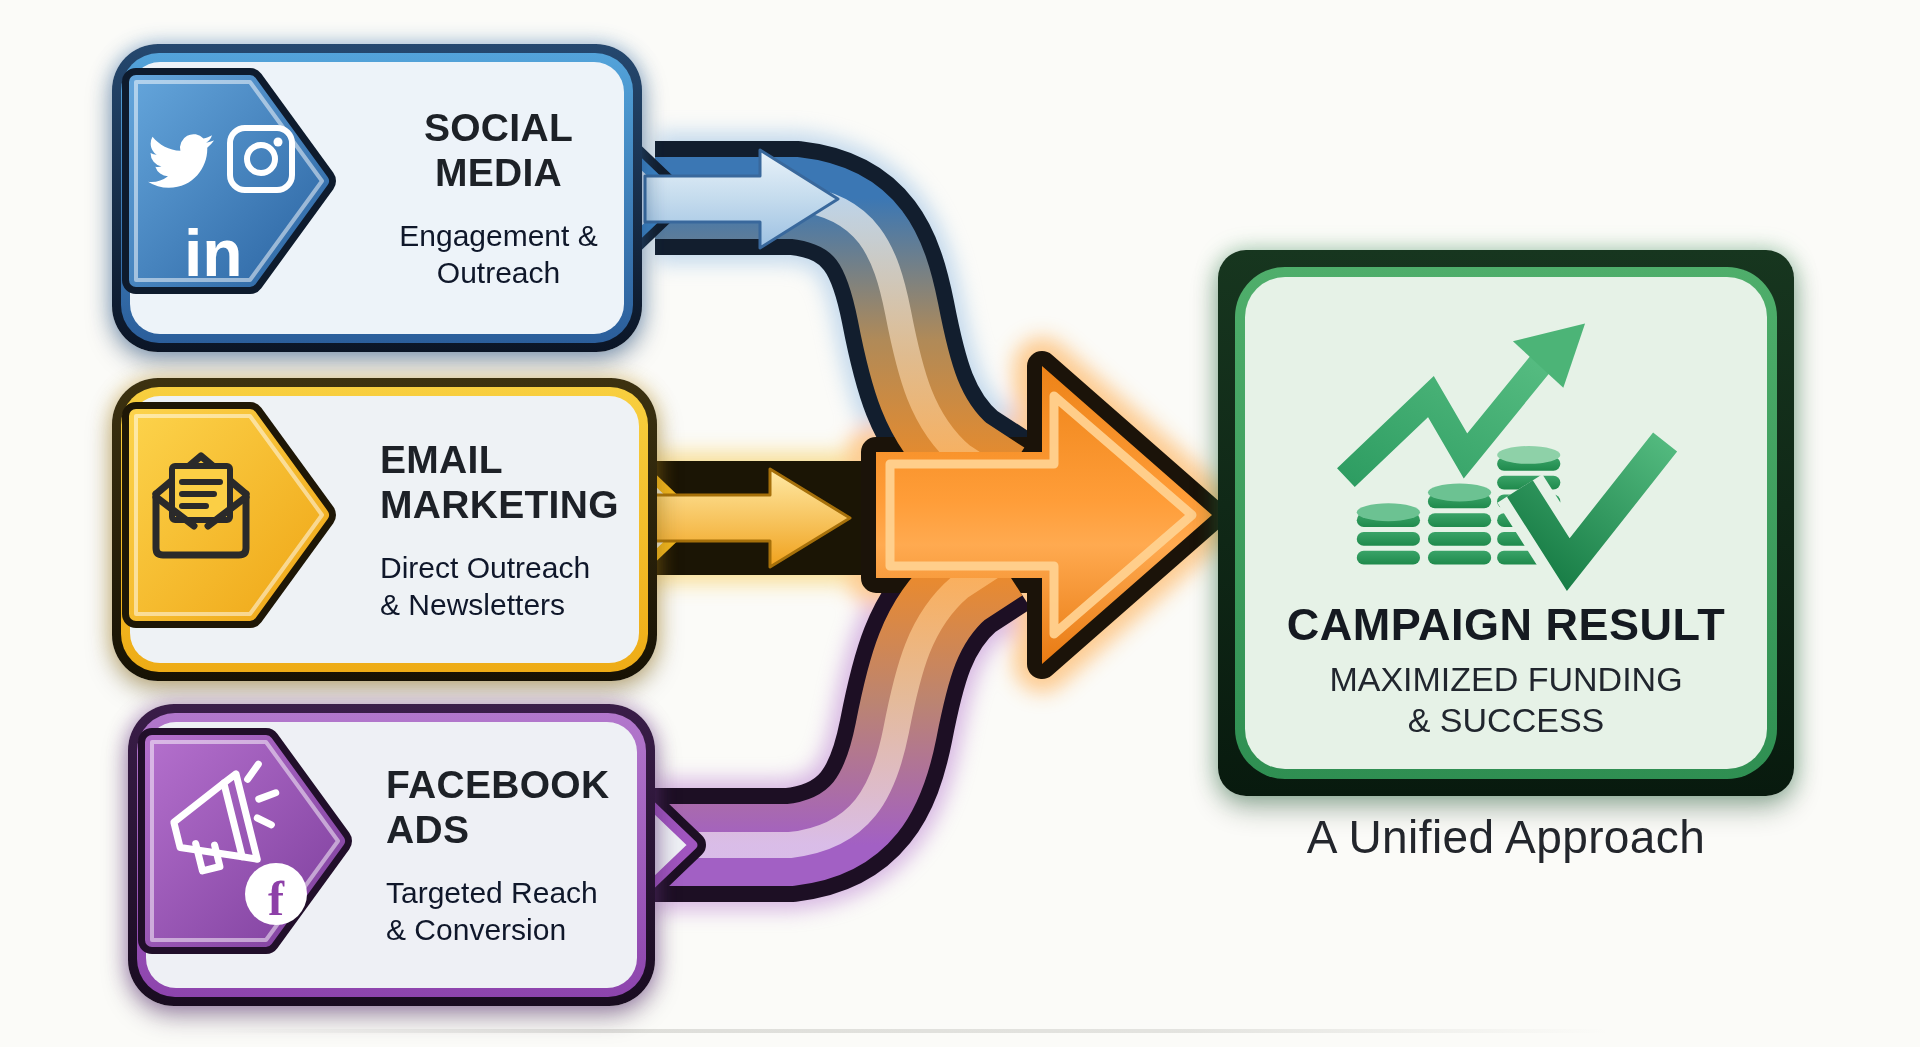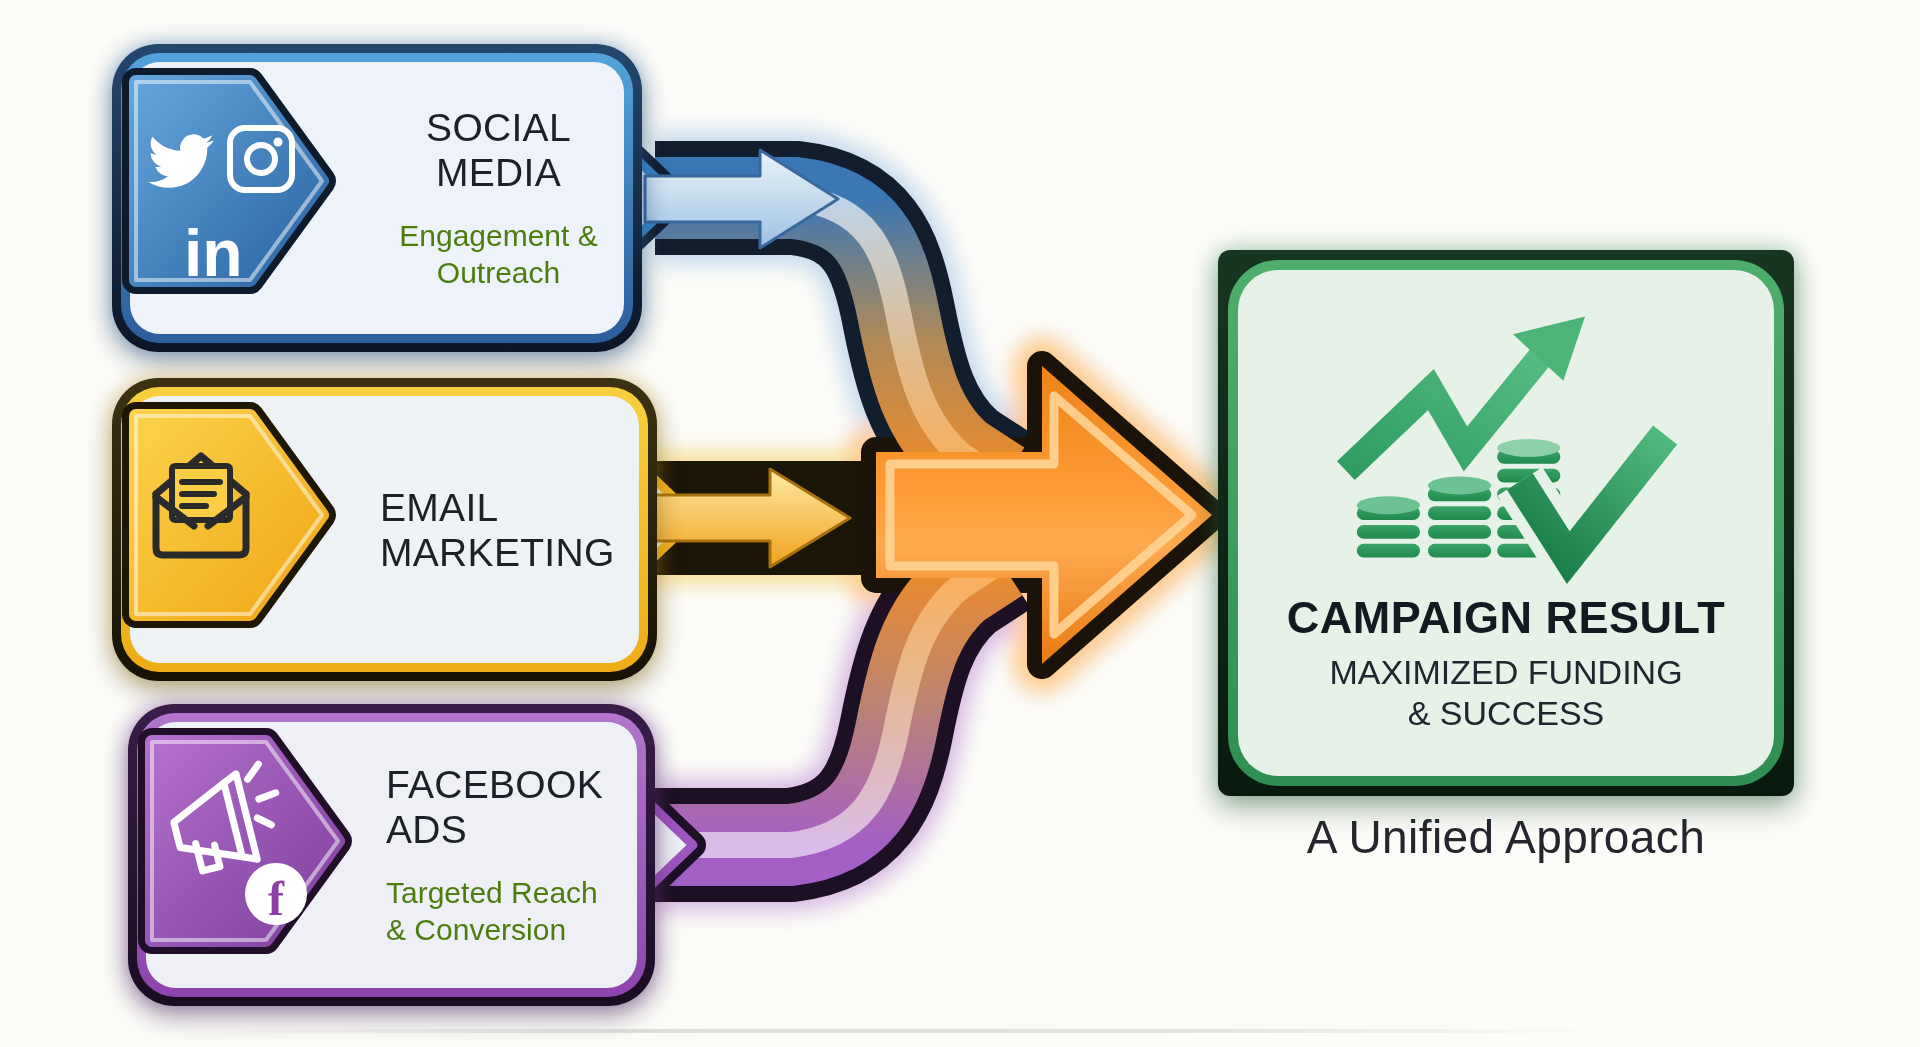--- a/index.html
+++ b/index.html
@@ -27,29 +27,29 @@
 
   .card.fb{left:128px;top:704px;width:527px;height:302px;
     background:linear-gradient(180deg,#3a1d49,#190c20);
     box-shadow:0 10px 26px rgba(45,20,60,.4),0 0 20px rgba(150,85,185,.45);}
   .fb .mid{background:linear-gradient(180deg,#b277cc,#8d44ad);}
   .fb .inner{background:#eef0f5;}
 
   .badge{position:absolute;left:10px;top:22px;width:215px;height:230px;}
 
   .tb{position:relative;}
-  .tb .title{font-size:39px;line-height:45px;font-weight:normal;color:#1d2127;
+  .tb .title{font-size:39px;line-height:45px;font-weight:bold;color:#1d2127;
              letter-spacing:.3px;margin:0;}
-  .tb .sub{font-size:30px;line-height:37px;color:#4d7c0f;margin:22px 0 0 0;}
+  .tb .sub{font-size:30px;line-height:37px;color:#0f172a;margin:22px 0 0 0;}
   .social .tb{margin-left:243px;width:272px;text-align:center;}
   .email  .tb{margin-left:250px;width:280px;text-align:left;}
   .fb     .tb{margin-left:240px;width:280px;text-align:left;}
 
   
-  .card.result{left:1218px;top:250px;width:576px;height:546px;border-radius:12px;padding:10px;
+  .card.result{left:1218px;top:250px;width:576px;height:546px;border-radius:28px;padding:17px;
     background:linear-gradient(180deg,#17361f,#081a0e);
     box-shadow:0 12px 28px rgba(10,40,20,.32),0 0 22px rgba(60,160,95,.4);}
   .result .mid{border-radius:50px;padding:10px;background:linear-gradient(180deg,#4fae6b,#2f8f52);}
   .result .inner{border-radius:40px;background:#e6f2e7;flex-direction:column;
                  justify-content:flex-start;align-items:center;padding-top:38px;}
   .result .r-title{font-size:45px;font-weight:bold;color:#151a21;letter-spacing:.5px;
                    margin:16px 0 0 0;text-align:center;}
   .result .r-sub{font-size:34px;line-height:41px;color:#21262e;margin:8px 0 8px 0;text-align:center;}
 
   .caption{position:absolute;left:1218px;top:810px;width:576px;text-align:center;
@@ -191,20 +191,24 @@
     </svg>
   </div>
 
   <div class="card email">
     <div class="mid">
       <div class="inner">
         <div class="tb">
           <p class="title">
             <span>EMAIL</span><br>
             <span>MARKETING</span>
+          </p>
+          <p class="sub">
+            <span>Direct Outreach</span><br>
+            <span>&amp; Newsletters</span>
           </p>
         </div>
       </div>
     </div>
     <svg class="badge" viewBox="0 0 215 230">
       <defs>
         <linearGradient id="bgGold" x1="0" y1="0" x2="1" y2="1">
           <stop offset="0" stop-color="#fcd24a"></stop>
             <stop offset="1" stop-color="#efa616"></stop>
         </linearGradient>

